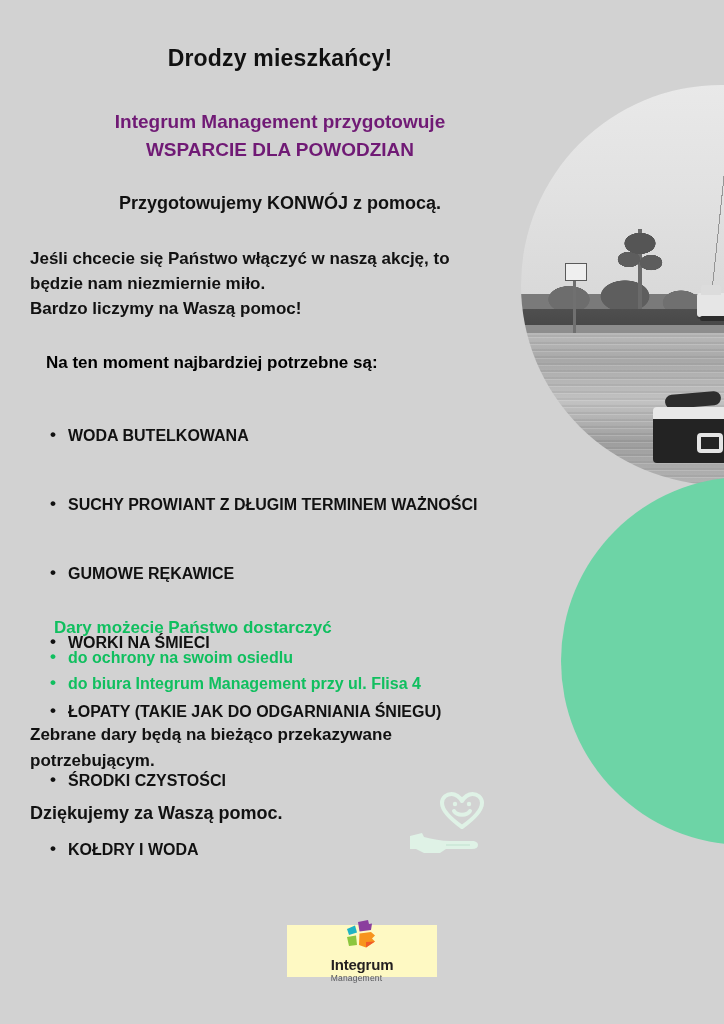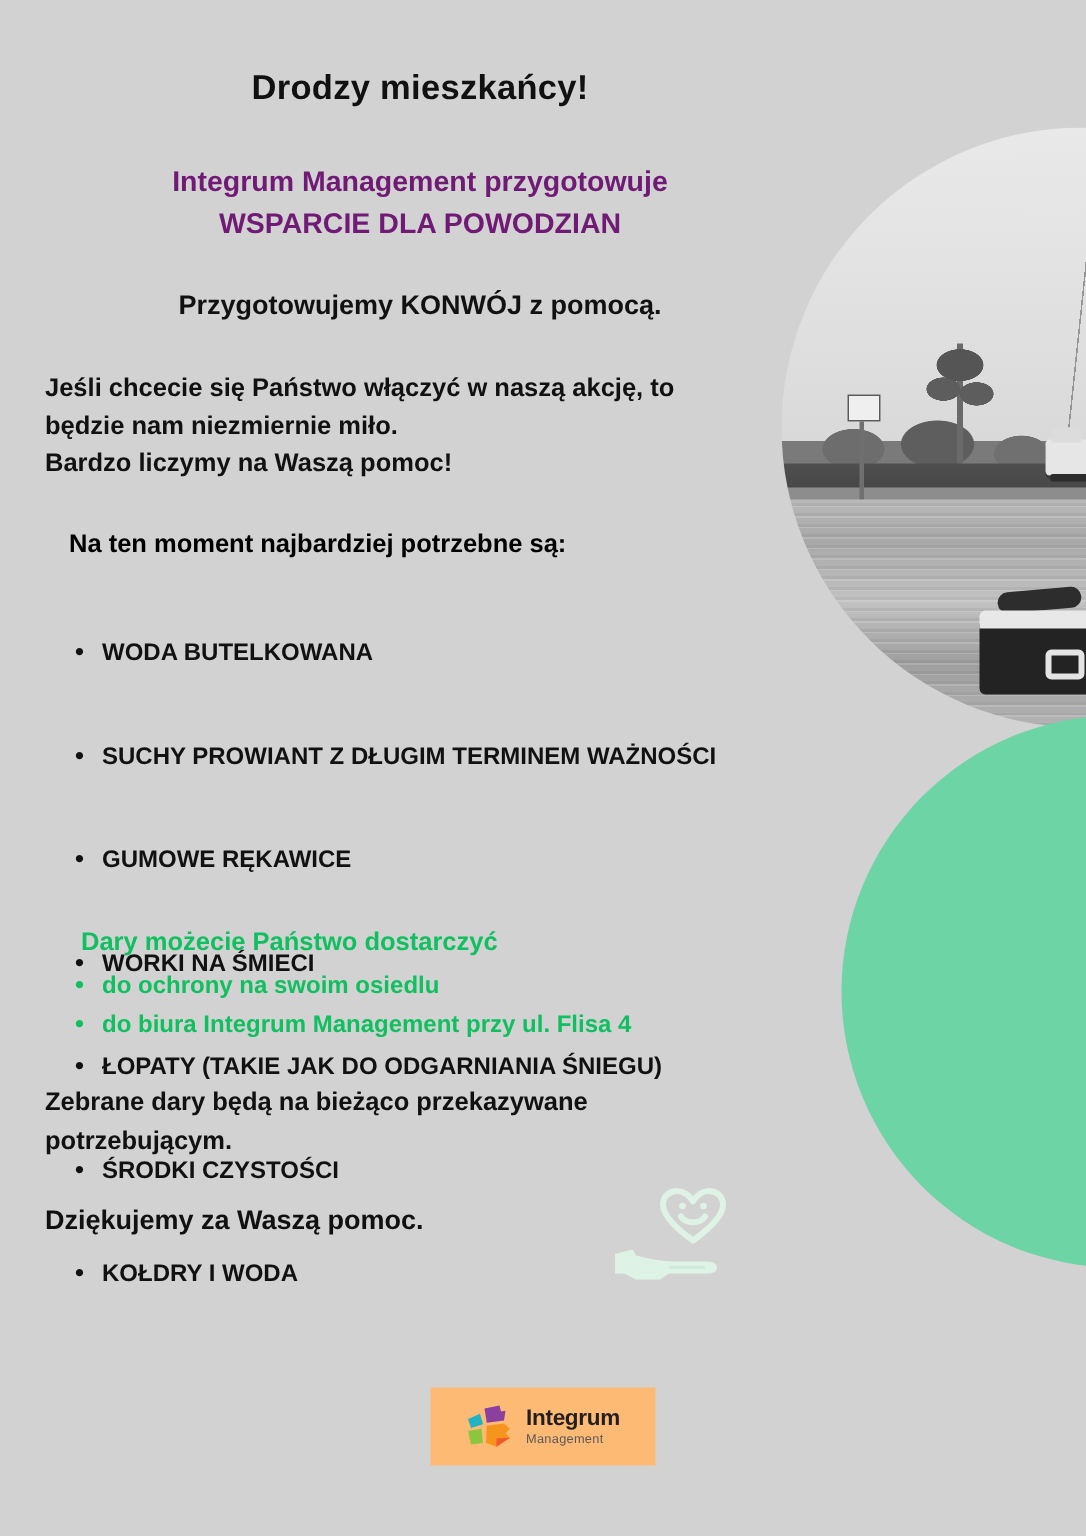--- a/index.html
+++ b/index.html
@@ -185,22 +185,22 @@
 
   
   .heart-hand {
     position:absolute; left:406px; top:789px; width:96px; height:72px;
   }
 
   
   .logo-card {
     position:absolute; left:287px; top:925px;
     width:150px; height:52px;
-    background:#fdba74;
-    display:flex; align-items:center; justify-content:center; gap:8px;
+    background:#fef9c3;
+    display:flex; align-items:center; justify-content:center; gap:8px;flex-direction:column;
   }
   .logo-mark { width:32px; height:30px; flex:0 0 auto; }
   .logo-text { display:flex; flex-direction:column; line-height:1; }
   .logo-name {
     font-size:15px; font-weight:bold; color:#231f20; letter-spacing:-.2px;
   }
   .logo-sub {
     font-size:8.5px; color:#58595b; letter-spacing:.2px; margin-top:2px;
   }
 </style>

